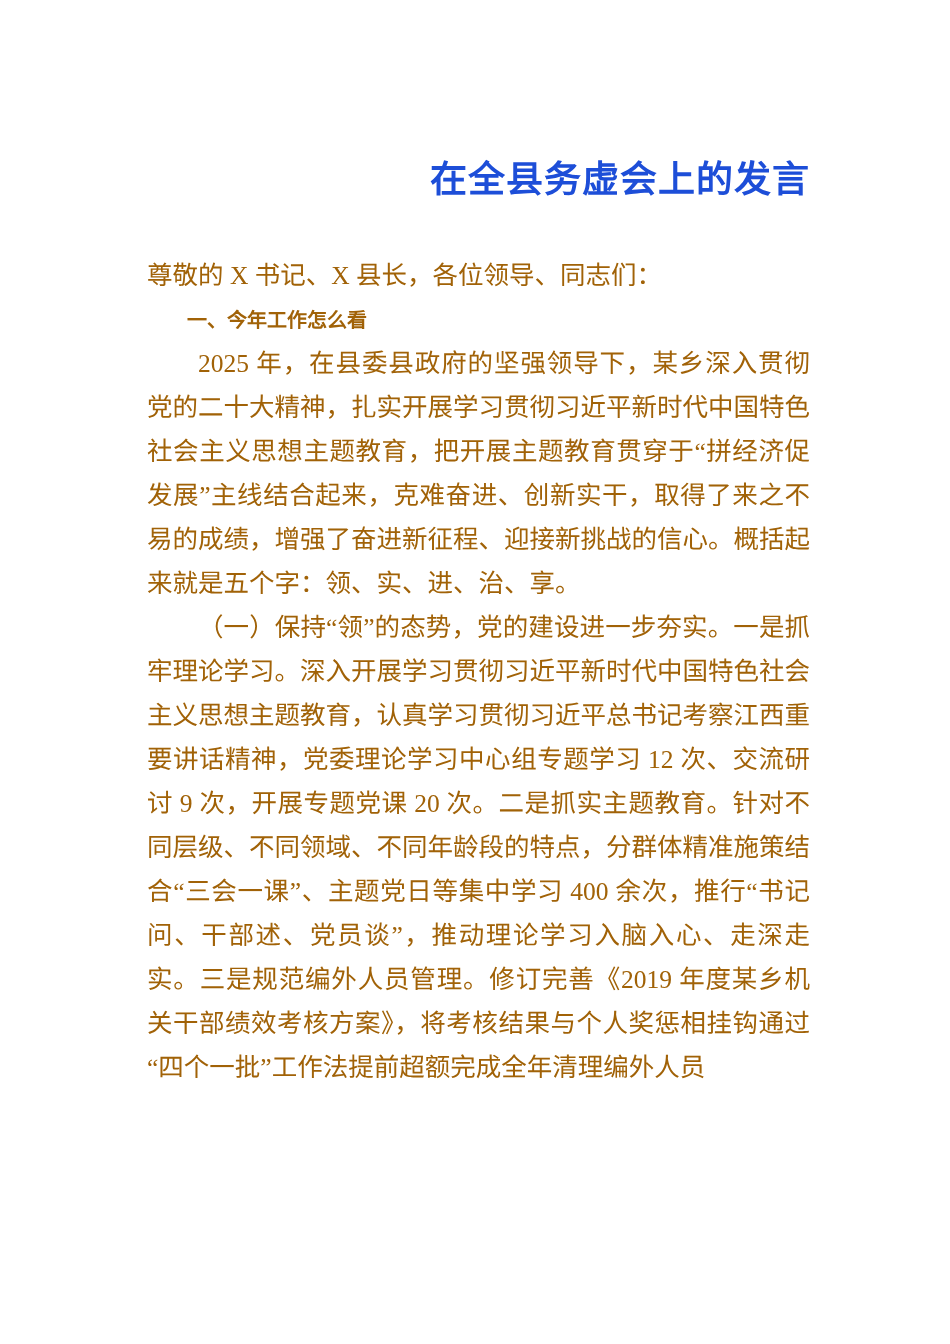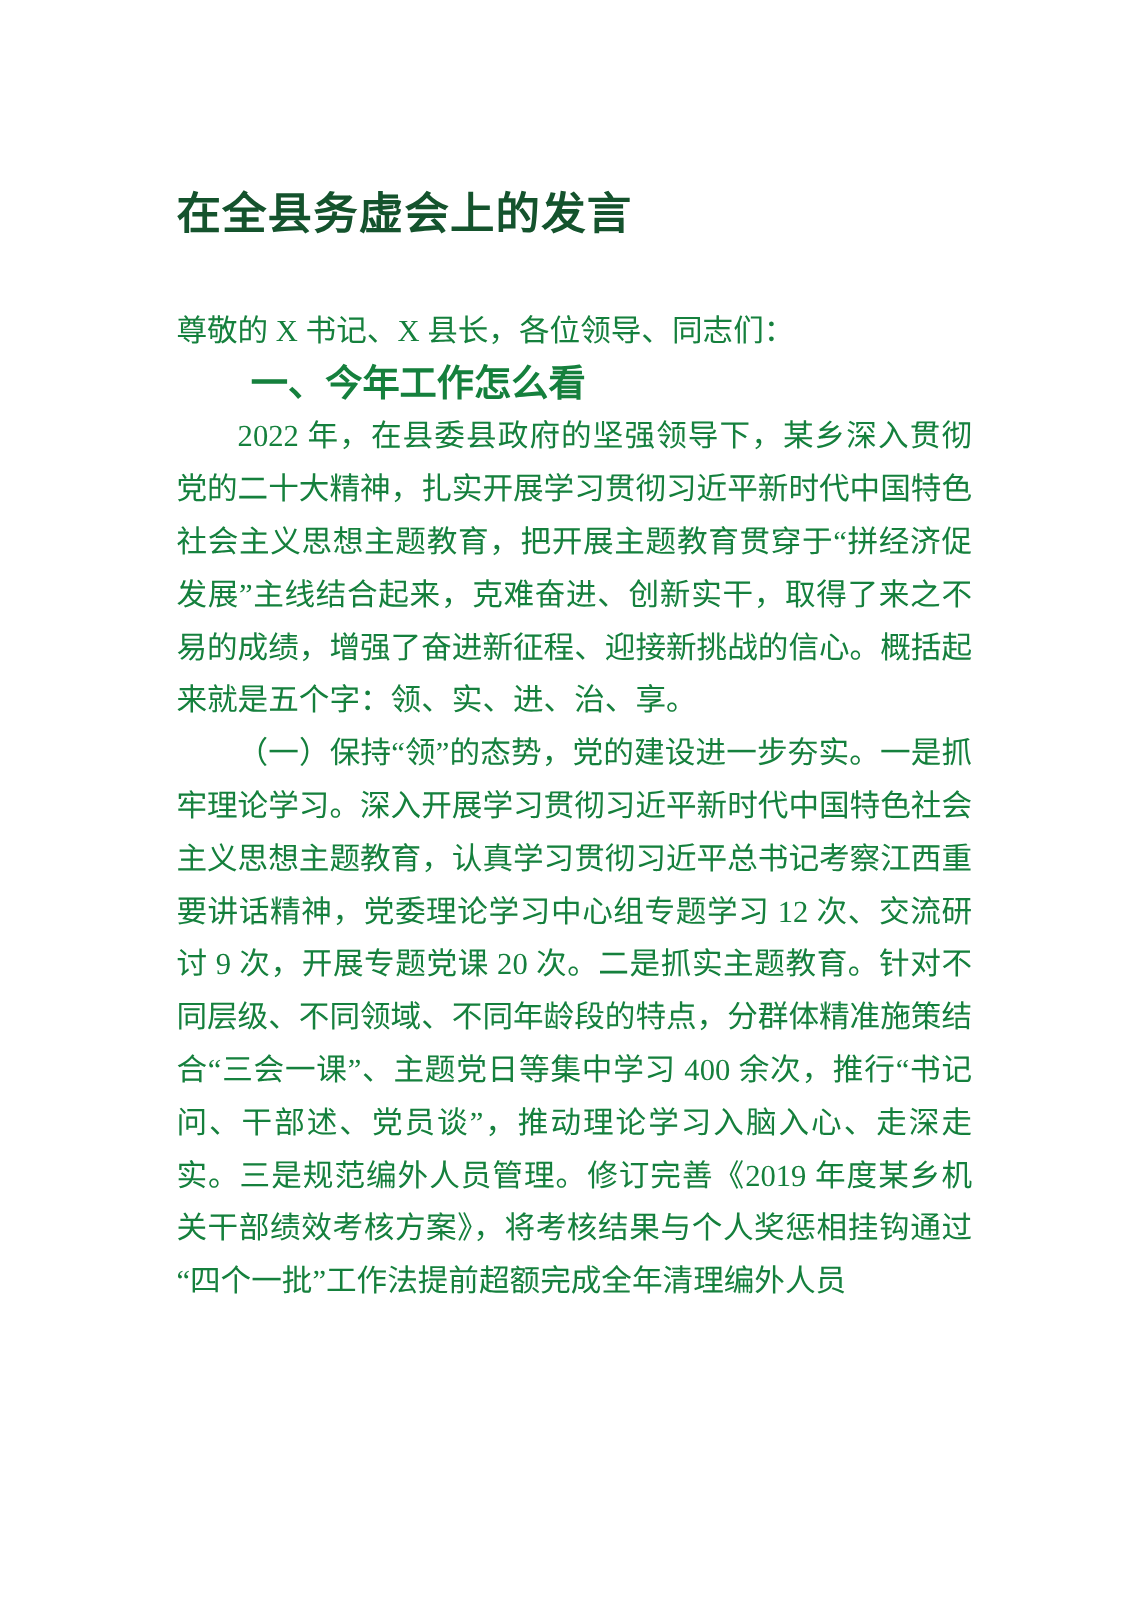--- a/index.html
+++ b/index.html
@@ -10,64 +10,64 @@
   .page {
     position: relative;
     width: 950px;
     height: 1344px;
     background: #ffffff;
     color: #000000;
     padding: 156px 140px 0 147px;
     overflow: hidden;
   }
   .doc-title {
-    text-align: left;
+    text-align: right;
     font-family: "Liberation Serif", "DejaVu Serif", serif;
     font-weight: 700;
     font-size: 37px;
     line-height: 48px;
     letter-spacing: 1px;
-    color: #14532d;
+    color: #1d4ed8;
     margin-bottom: 50px;
   }
   .doc-body {
     width: 663px;
     font-size: 25.5px;
     line-height: 44px;
-    color: #15803d;
+    color: #a16207;
     text-align: justify;
     text-justify: inter-ideograph;
   }
   .doc-body p, .doc-body h2 {
     margin: 0;
   }
   .salutation {
     text-indent: 0;
   }
   .para {
     text-indent: 2em;
   }
   .heading {
     font-family: "Liberation Sans", "DejaVu Sans", sans-serif;
     font-weight: 700;
-    font-size: 31px;
+    font-size: 20px;
     line-height: 44px;
     text-indent: 2em;
     text-align: left;
   }
 </style>
 </head>
 <body>
 
 <div class="page">
   <h1 class="doc-title"><span>在全县务虚会上的发言</span></h1>
 
   <div class="doc-body">
     <p class="salutation">尊敬的 X 书记、X 县长，各位领导、同志们：</p>
 
 
     <h2 class="heading">一、今年工作怎么看</h2>
 
-    <p class="para">2022 年，在县委县政府的坚强领导下，某乡深入贯彻党的二十大精神，扎实开展学习贯彻习近平新时代中国特色社会主义思想主题教育，把开展主题教育贯穿于“拼经济促发展”主线结合起来，克难奋进、创新实干，取得了来之不易的成绩，增强了奋进新征程、迎接新挑战的信心。概括起来就是五个字：领、实、进、治、享。</p>
+    <p class="para">2025 年，在县委县政府的坚强领导下，某乡深入贯彻党的二十大精神，扎实开展学习贯彻习近平新时代中国特色社会主义思想主题教育，把开展主题教育贯穿于“拼经济促发展”主线结合起来，克难奋进、创新实干，取得了来之不易的成绩，增强了奋进新征程、迎接新挑战的信心。概括起来就是五个字：领、实、进、治、享。</p>
 
     <p class="para">（一）保持“领”的态势，党的建设进一步夯实。一是抓牢理论学习。深入开展学习贯彻习近平新时代中国特色社会主义思想主题教育，认真学习贯彻习近平总书记考察江西重要讲话精神，党委理论学习中心组专题学习 12 次、交流研讨 9 次，开展专题党课 20 次。二是抓实主题教育。针对不同层级、不同领域、不同年龄段的特点，分群体精准施策结合“三会一课”、主题党日等集中学习 400 余次，推行“书记问、干部述、党员谈”，推动理论学习入脑入心、走深走实。三是规范编外人员管理。修订完善《2019 年度某乡机关干部绩效考核方案》，将考核结果与个人奖惩相挂钩通过“四个一批”工作法提前超额完成全年清理编外人员</p>
   </div>
 </div>
 
 </body></html>

